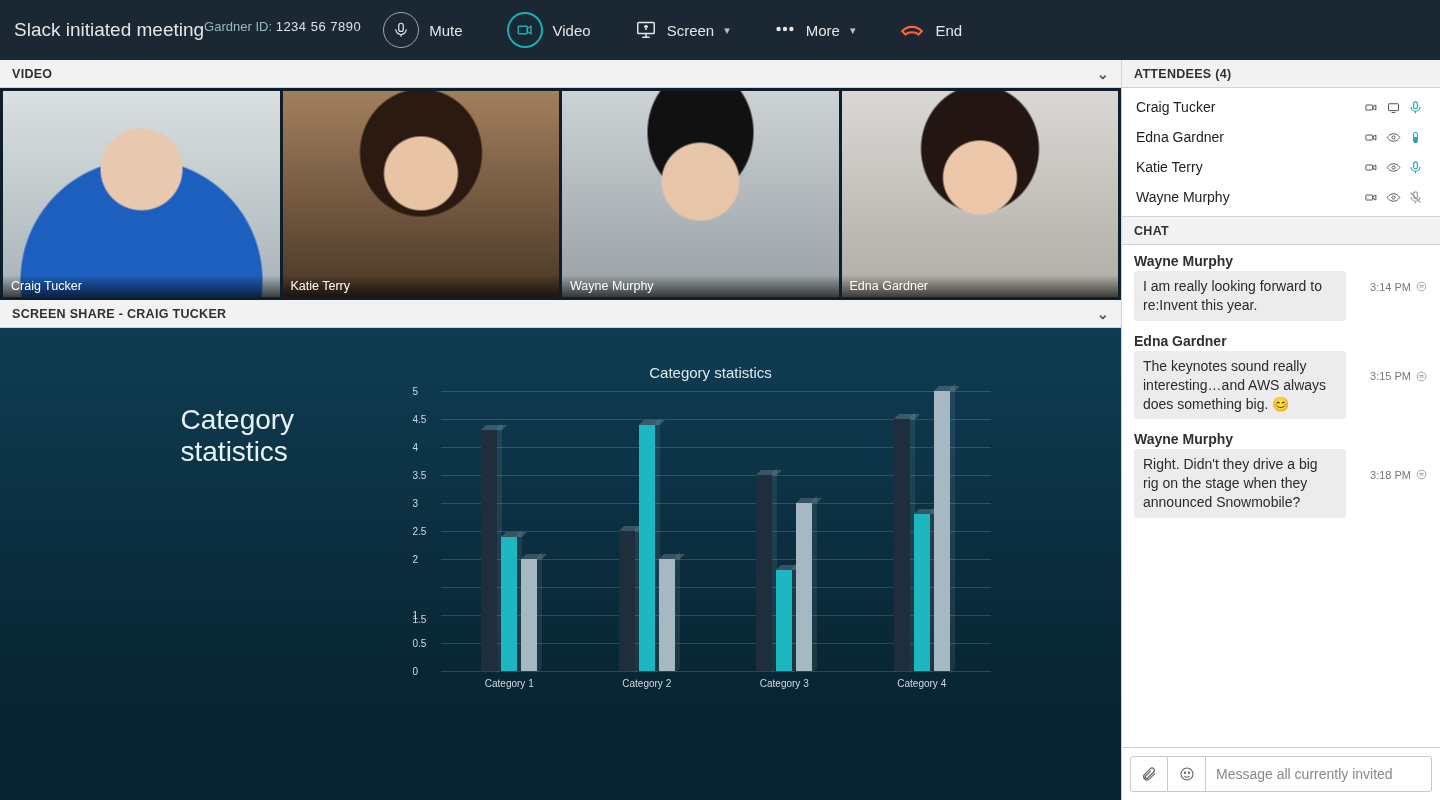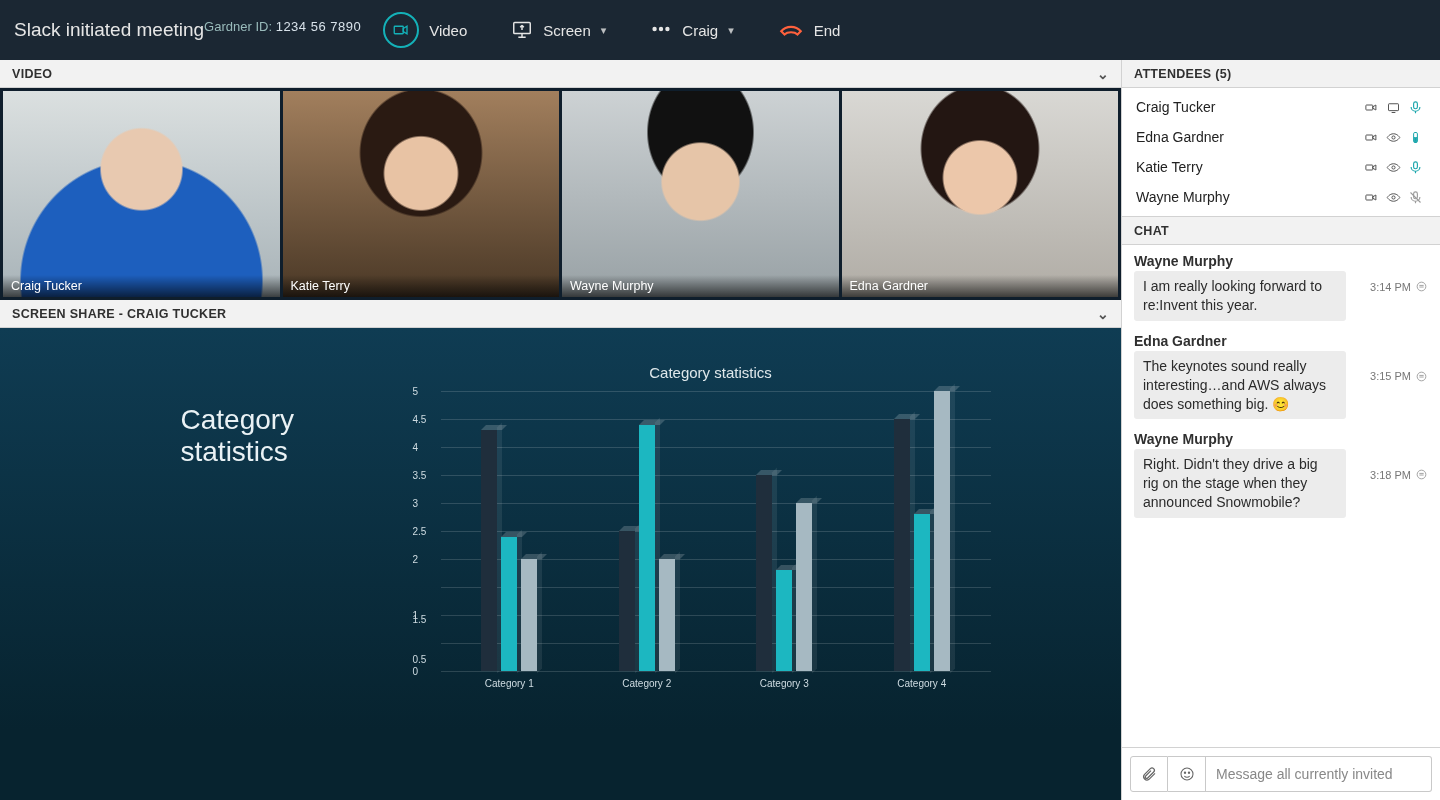--- a/index.html
+++ b/index.html
@@ -123,20 +123,29 @@
   <div class="meeting-info">
     <div class="title">Slack initiated meeting</div>
     <div class="idrow">
       <span>Gardner ID:</span>
       <b>1234 56 7890</b>
     </div>
   </div>
 
   <div class="controls">
     <div class="ctrl">
+      <span class="iconbtn">
+        <svg viewBox="0 0 24 24" fill="none" stroke="currentColor" stroke-width="1.6">
+            <rect x="9" y="3" width="6" height="11" rx="3"></rect>
+            <path d="M5 11a7 7 0 0 0 14 0M12 18v3"></path>
+          </svg>
+      </span>
+      <span class="lbl">Mute</span>
+    </div>
+    <div class="ctrl">
       <span class="iconbtn accented">
         <svg viewBox="0 0 24 24" fill="none" stroke="currentColor" stroke-width="1.8">
             <rect x="3" y="7" width="12" height="10" rx="1"></rect>
             <path d="M15 10l5-3v10l-5-3z"></path>
           </svg>
       </span>
       <span class="lbl">Video</span>
     </div>
     <div class="ctrl">
       <span>
@@ -149,21 +158,21 @@
       <span class="chev">▾</span>
     </div>
     <div class="ctrl more-dots">
       <span>
         <svg width="22" height="22" viewBox="0 0 24 24" fill="none" stroke-width="2">
             <circle cx="5" cy="12" r="1.4" fill="#e5e5e5"></circle>
             <circle cx="12" cy="12" r="1.4" fill="#e5e5e5"></circle>
             <circle cx="19" cy="12" r="1.4" fill="#e5e5e5"></circle>
           </svg>
       </span>
-      <span class="lbl">Craig</span>
+      <span class="lbl">More</span>
       <span class="chev">▾</span>
     </div>
     <div class="ctrl end">
       <span>
         <svg width="26" height="26" viewBox="0 0 24 24" fill="none" stroke="currentColor" stroke-width="2">
             <path d="M3 14c2.5-3 7-4 9-4s6.5 1 9 4l-3 3c-1-1-3-2-6-2s-5 1-6 2z"></path>
           </svg>
       </span>
       <span class="lbl">End</span>
     </div>
@@ -202,21 +211,21 @@
     </div>
     <div class="screenshare">
       <div class="slide">
         <div class="slide-left">
           <h2>Category statistics</h2>
         </div>
         <div class="slide-right">
           <div class="chart-title">Category statistics</div>
           <div class="chart" id="chart">
               <div class="ytick" style="top: 100%;">0</div>
-              <div class="ytick" style="top: 90%; margin-top: 16px;">0.5</div>
+              <div class="ytick" style="top: 90%;">0.5</div>
               <div class="ytick" style="top: 80%;">1</div>
               <div class="ytick" style="top: 70%; margin-top: 32px;">1.5</div>
               <div class="ytick" style="top: 60%;">2</div>
               <div class="ytick" style="top: 50%;">2.5</div>
               <div class="ytick" style="top: 40%;">3</div>
               <div class="ytick" style="top: 30%;">3.5</div>
               <div class="ytick" style="top: 20%;">4</div>
               <div class="ytick" style="top: 10%;">4.5</div>
               <div class="ytick" style="top: 0%;">5</div>
               <div class="grid">
@@ -255,21 +264,21 @@
                 </div>
               </div>
             </div>
         </div>
       </div>
     </div>
   </div>
 
   <div class="right">
     <div class="section-hdr">
-      <span>ATTENDEES (5)</span>
+      <span>ATTENDEES (4)</span>
     </div>
     <div class="att-list" id="att-list">
         <div class="att-row">
           <span class="name">Craig Tucker</span>
           <span class="ico">
             <svg viewBox="0 0 24 24" fill="none" stroke="currentColor" stroke-width="1.6">
               <rect x="3" y="8" width="11" height="8" rx="1"></rect>
               <path d="M14 11l5-3v8l-5-3z"></path>
             </svg>
           </span>

